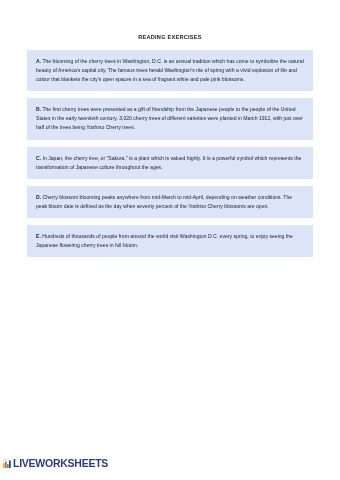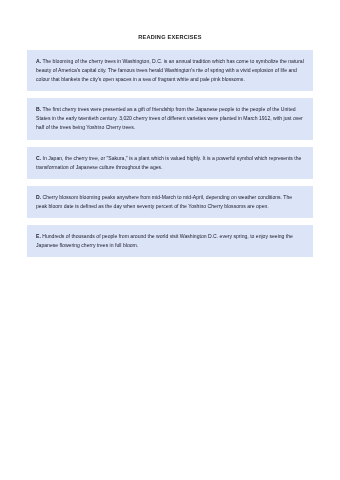--- a/index.html
+++ b/index.html
@@ -108,14 +108,27 @@
     <div class="para-block">
       <span class="marker">D.</span><span> Cherry blossom blooming peaks anywhere from mid-March to mid-April, depending on weather conditions. The peak bloom date is defined as the day when seventy percent of the Yoshino Cherry blossoms are open.</span>
     </div>
 
     <div class="para-block">
       <span class="marker">E.</span><span> Hundreds of thousands of people from around the world visit Washington D.C. every spring, to enjoy seeing the Japanese flowering cherry trees in full bloom.</span>
     </div>
 
   </div>
 
+  <div class="footer-logo">
+    <span>
+      <svg class="logo-mark" viewBox="0 0 9 9" xmlns="http://www.w3.org/2000/svg">
+        <rect x="0" y="4.2" width="1.7" height="4.8" fill="#e8a33d"></rect>
+        <rect x="2.0" y="2.6" width="1.7" height="6.4" fill="#e05a4e"></rect>
+        <rect x="4.0" y="5.0" width="1.7" height="4.0" fill="#3fae8f"></rect>
+        <rect x="6.0" y="1.4" width="1.7" height="7.6" fill="#2b3b7a"></rect>
+        <rect x="0" y="1.0" width="1.0" height="1.0" fill="#e8a33d"></rect>
+        <rect x="2.6" y="0.2" width="1.0" height="1.0" fill="#e05a4e"></rect>
+      </svg>
+    </span>
+    <span class="logo-text">LIVEWORKSHEETS</span>
+  </div>
 
 </div>
 
 </body></html>

